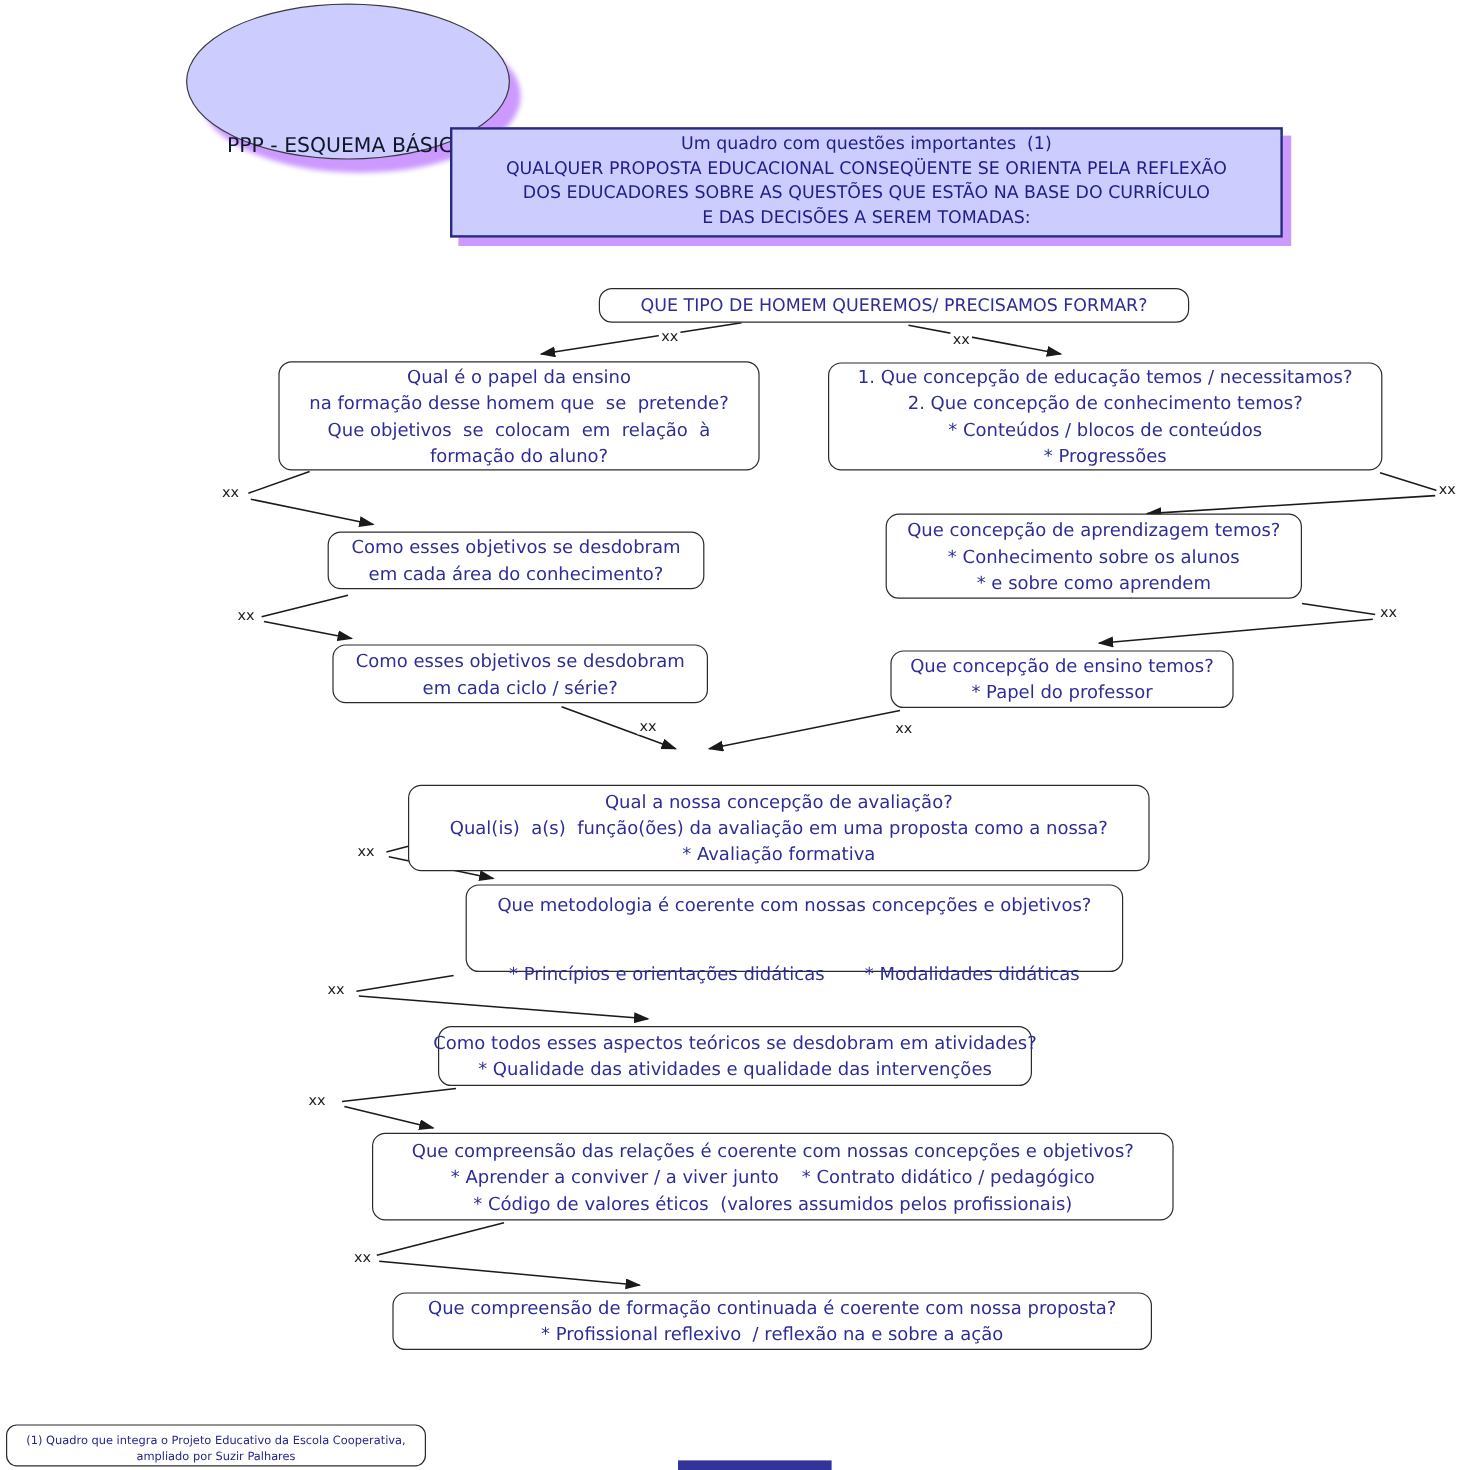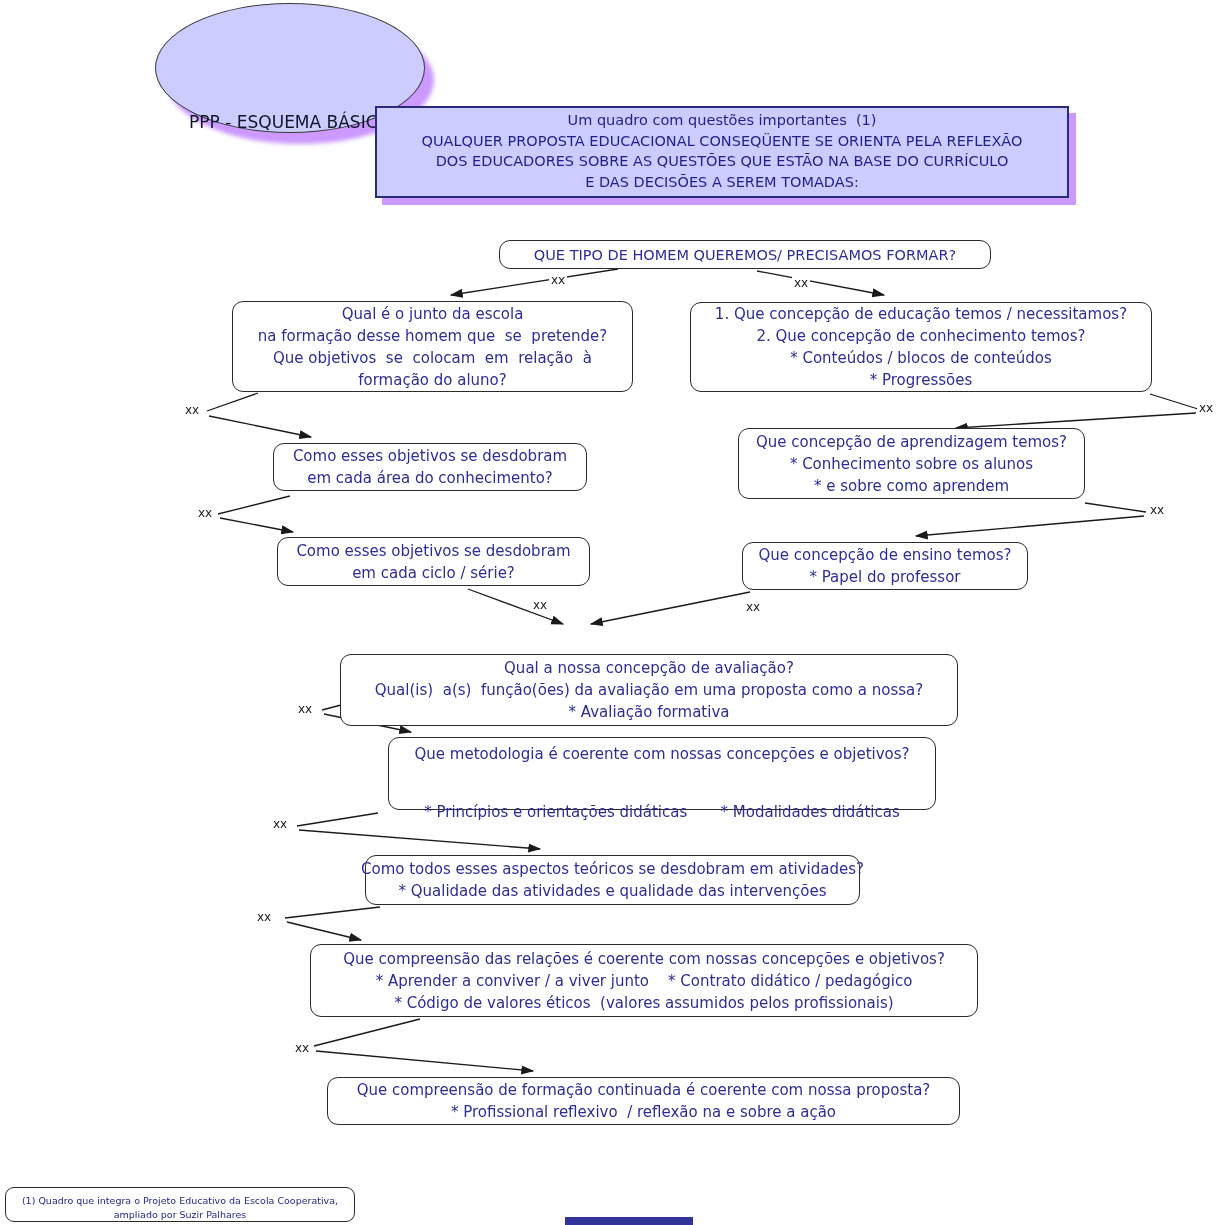--- a/index.html
+++ b/index.html
@@ -103,21 +103,21 @@
     <div class="line">QUALQUER PROPOSTA EDUCACIONAL CONSEQÜENTE SE ORIENTA PELA REFLEXÃO</div>
     <div class="line">DOS EDUCADORES SOBRE AS QUESTÕES QUE ESTÃO NA BASE DO CURRÍCULO</div>
     <div class="line">E DAS DECISÕES A SEREM TOMADAS:</div>
   </div>
 
   <div class="node" id="n-root">
     <div class="line">QUE TIPO DE HOMEM QUEREMOS/ PRECISAMOS FORMAR?</div>
   </div>
 
   <div class="node" id="n-papel">
-    <div class="line">Qual é o junto da escola</div>
+    <div class="line">Qual é o papel da ensino</div>
     <div class="line">na formação desse homem que  se  pretende?</div>
     <div class="line">Que objetivos  se  colocam  em  relação  à</div>
     <div class="line">formação do aluno?</div>
   </div>
 
   <div class="node" id="n-educacao">
     <div class="line">1. Que concepção de educação temos / necessitamos?</div>
     <div class="line">2. Que concepção de conhecimento temos?</div>
     <div class="line">* Conteúdos / blocos de conteúdos</div>
     <div class="line">* Progressões</div>

